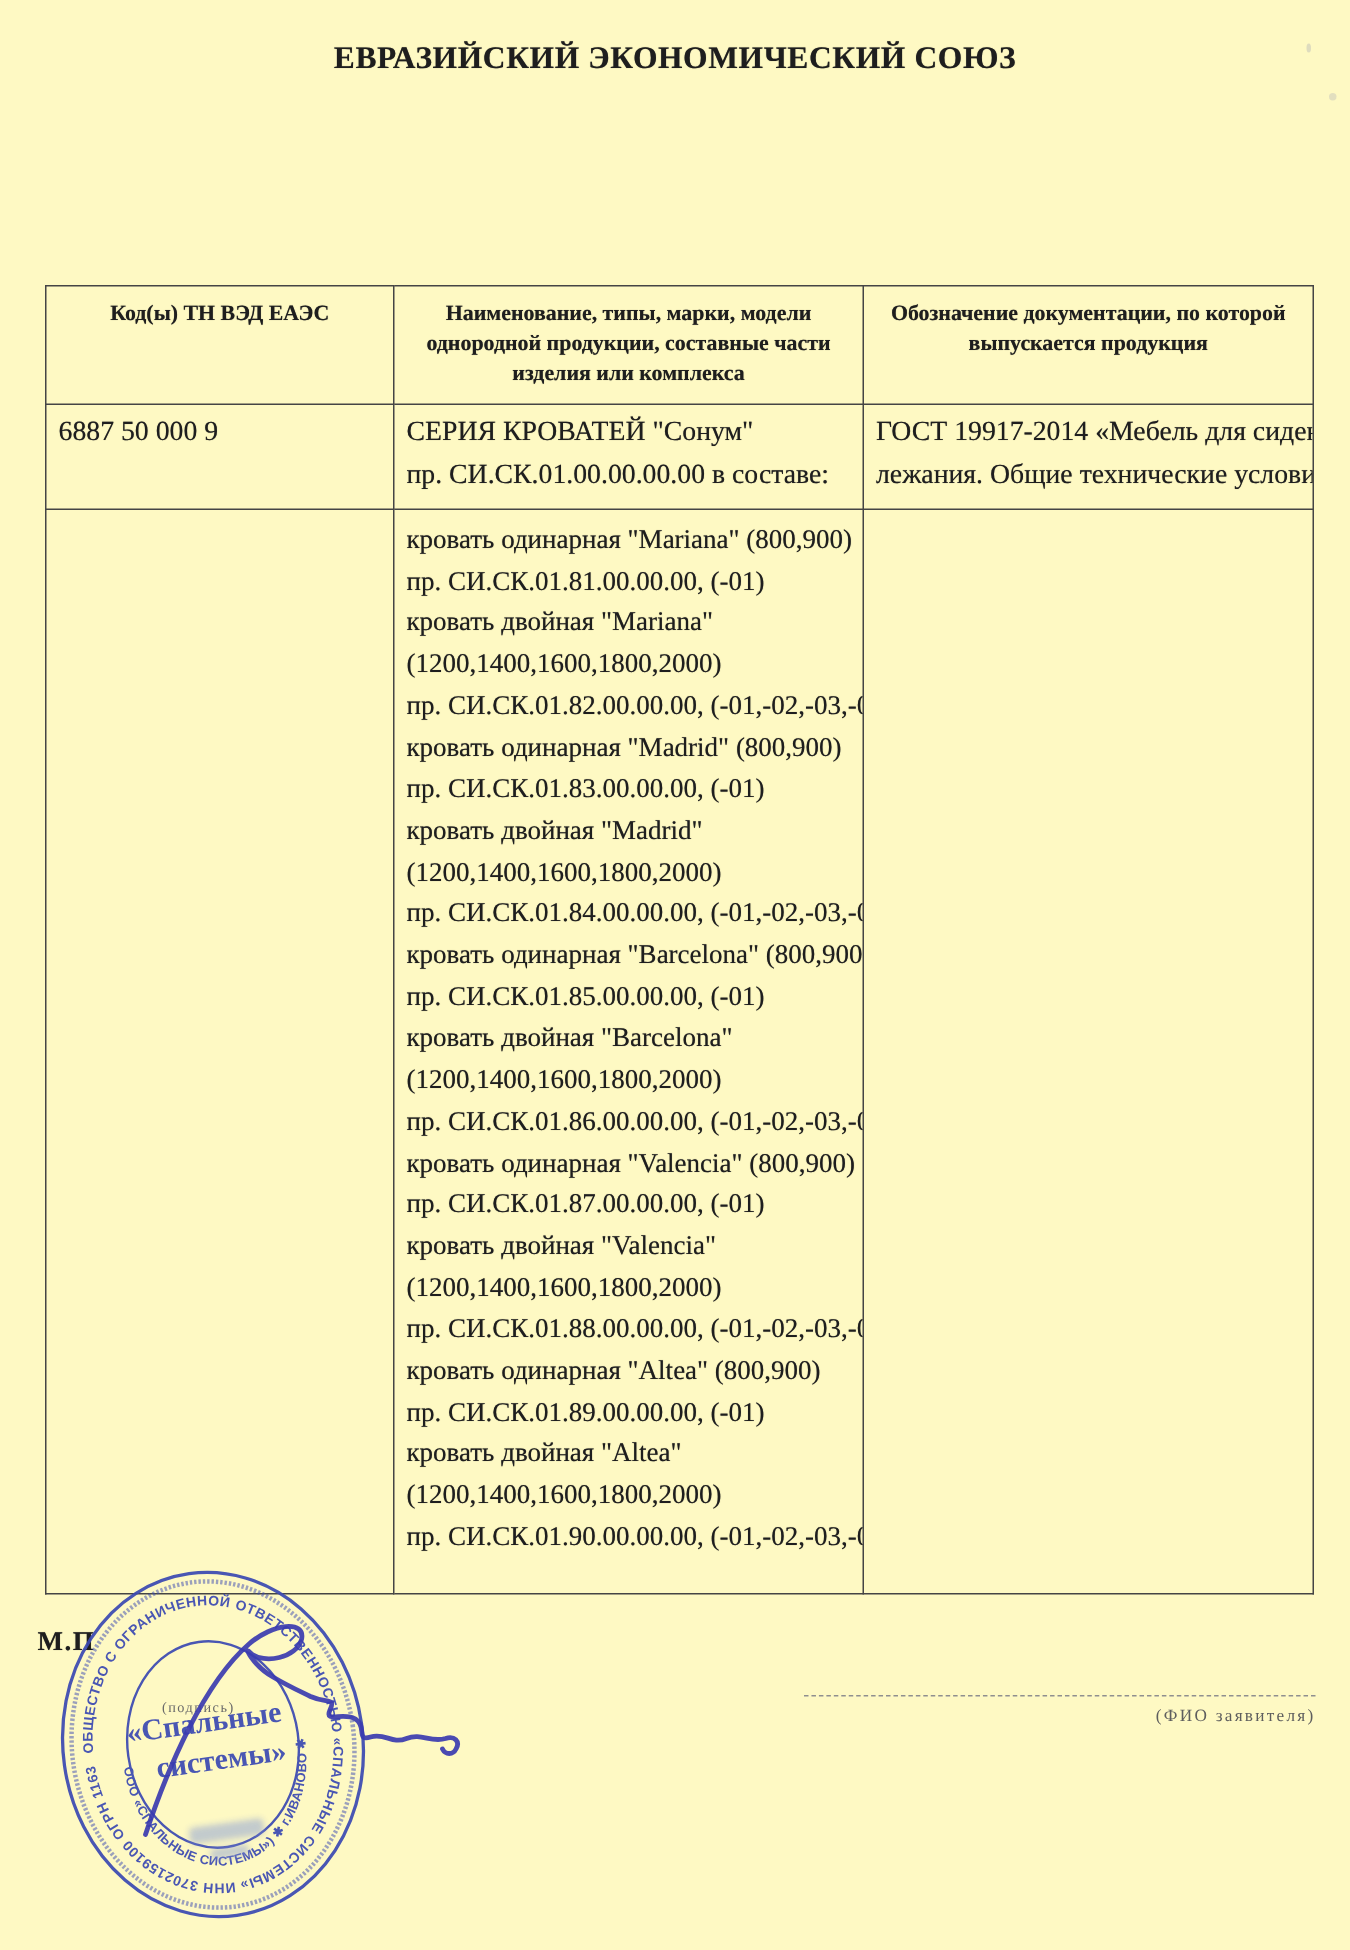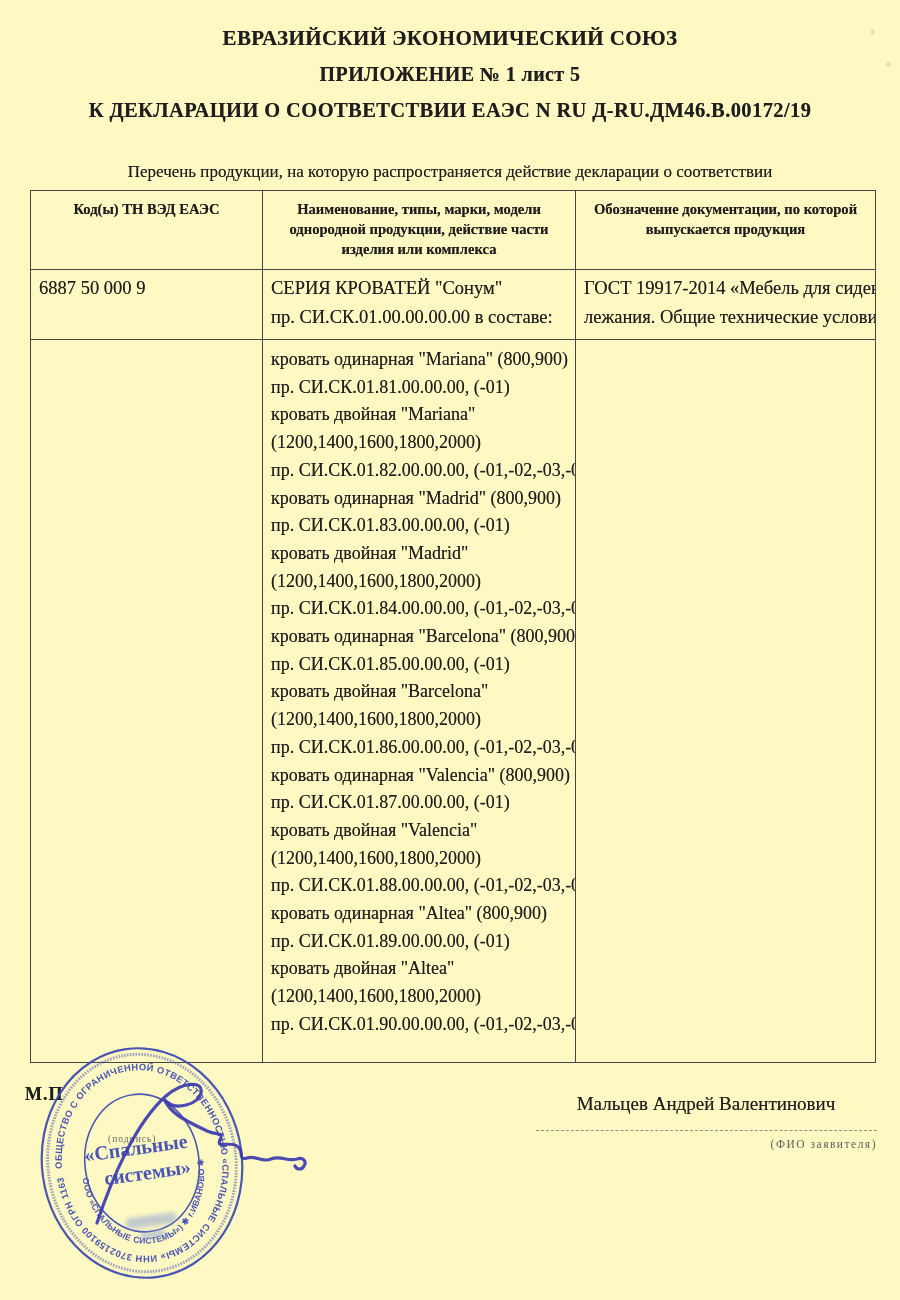--- a/index.html
+++ b/index.html
@@ -43,34 +43,31 @@
   #stamp{left:34px;top:1040px;transform:rotate(-8deg);transform-origin:50% 50%;opacity:.93;}
   #signature{left:0;top:0;width:900px;height:1300px;pointer-events:none;}
   .speck{background:#b9b9b9;border-radius:50%;}
 </style>
 </head>
 <body>
 
 <div id="page">
 
   <div class="abs title title1 scan-text">ЕВРАЗИЙСКИЙ ЭКОНОМИЧЕСКИЙ СОЮЗ</div>
-  <div class="abs title title2 scan-text">ПРИЛОЖЕНИЕ № 1 лист 5</div>
-  <div class="abs title title3 scan-text">К ДЕКЛАРАЦИИ О СООТВЕТСТВИИ ЕАЭС N RU Д-RU.ДМ46.В.00172/19</div>
-  <div class="abs caption scan-text">Перечень продукции, на которую распространяется действие декларации о соответствии</div>
 
   <table class="doc-table">
     <colgroup>
       <col style="width:232px">
         <col style="width:313px">
         <col style="width:300px">
     </colgroup>
     <thead>
       <tr>
         <th class="scan-text">Код(ы) ТН ВЭД ЕАЭС</th>
-        <th class="scan-text">Наименование, типы, марки, модели однородной продукции, действие части изделия или комплекса</th>
+        <th class="scan-text">Наименование, типы, марки, модели однородной продукции, составные части изделия или комплекса</th>
         <th class="scan-text">Обозначение документации, по которой выпускается продукция</th>
       </tr>
     </thead>
     <tbody>
       <tr class="r1">
         <td class="scan-text">6887 50 000 9</td>
         <td class="scan-text pre">СЕРИЯ КРОВАТЕЙ "Сонум"
 пр. СИ.СК.01.00.00.00.00 в составе:</td>
         <td class="scan-text pre">ГОСТ 19917-2014 «Мебель для сидения и
 лежания. Общие технические условия»</td>
@@ -102,21 +99,20 @@
 кровать двойная "Altea"
 (1200,1400,1600,1800,2000)
 пр. СИ.СК.01.90.00.00.00, (-01,-02,-03,-04)</td>
         <td class="scan-text pre"></td>
       </tr>
     </tbody>
   </table>
 
   <div class="abs mp scan-text">М.П</div>
   <div class="abs podpis-cap">(подпись)</div>
-  <div class="abs applicant scan-text">Мальцев Андрей Валентинович</div>
   <div class="abs sig-line"></div>
   <div class="abs fio-cap">(ФИО  заявителя)</div>
 
   <svg id="stamp" class="abs" width="216" height="246" viewBox="0 0 216 246">
     <defs>
       <filter id="blur1" x="-50%" y="-50%" width="200%" height="200%">
         <feGaussianBlur stdDeviation="2.2"></feGaussianBlur>
       </filter>
       <path id="ringPath" d="M 108 123 m -80 0 a 80 93 0 1 1 160 0 a 80 93 0 1 1 -160 0" fill="none"></path>
       <path id="bottomArc" d="M 47 130 A 61 74 0 0 0 169 130" fill="none"></path>

